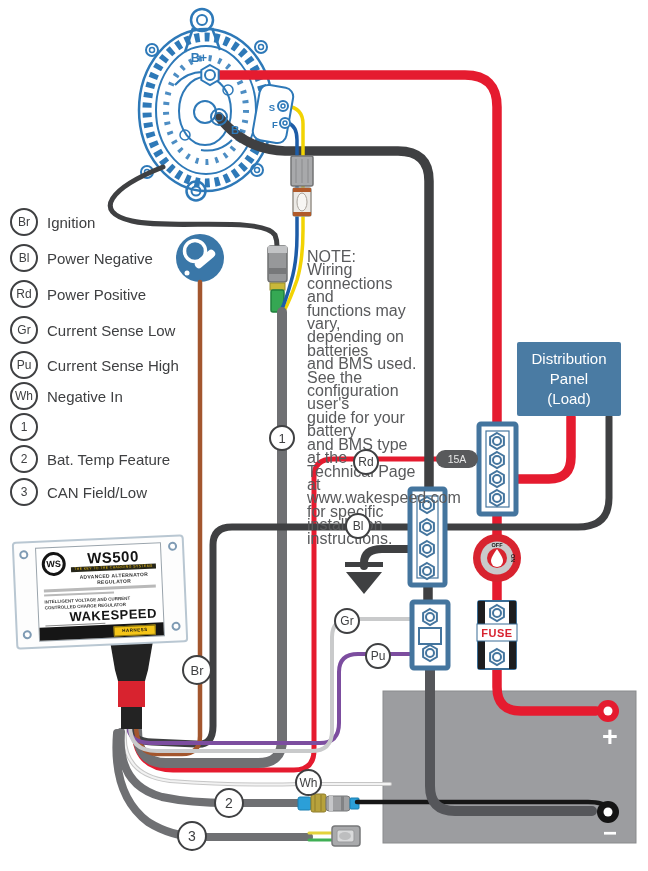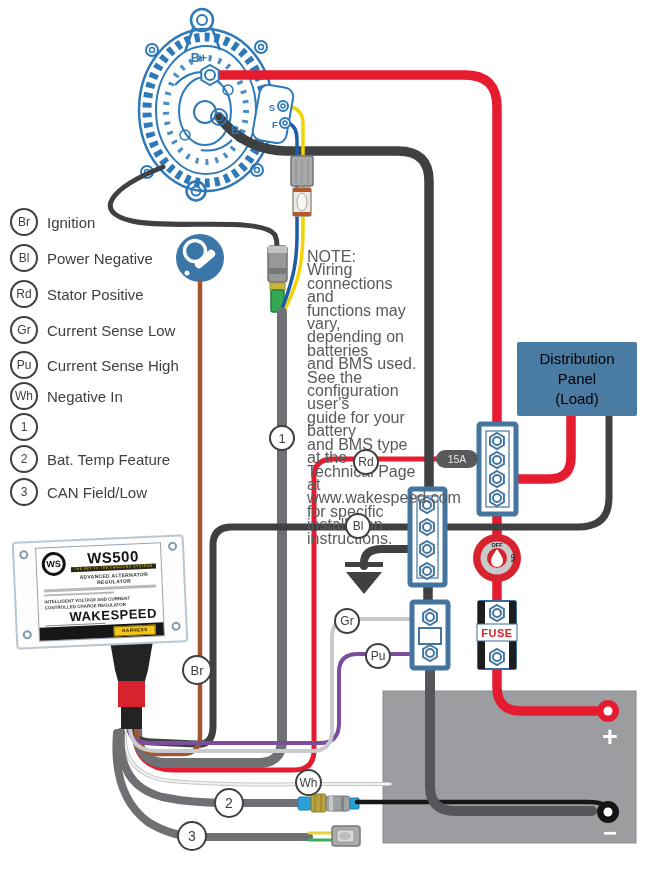--- a/index.html
+++ b/index.html
@@ -11,22 +11,22 @@
   .legend-row{position:absolute;left:10px;display:flex;align-items:center;gap:9px;}
   .badge{width:28px;height:28px;border:2px solid #3f4042;border-radius:50%;background:#fff;
          display:flex;align-items:center;justify-content:center;font-size:12px;color:#3f4042;box-sizing:border-box;}
   .legend-label{font-size:15px;color:#3f4042;white-space:nowrap;}
   
   .tag{position:absolute;border:2px solid #3f4042;border-radius:50%;background:#fff;color:#3f4042;
        display:flex;align-items:center;justify-content:center;box-sizing:border-box;font-size:12px;}
   
   #note{left:307px;top:250px;width:112px;font-size:16px;line-height:13.4px;color:#595a5c;white-space:pre-line;}
   
-  #dist-panel{left:517px;top:342px;width:120px;height:74px;background:#4a7ba3;border-radius:2px;
-              color:#000000;font-size:15px;line-height:20px;text-align:center;white-space:pre-line;
+  #dist-panel{left:517px;top:342px;width:104px;height:74px;background:#4a7ba3;border-radius:2px;
+              color:#ffffff;font-size:15px;line-height:20px;text-align:center;white-space:pre-line;
               display:flex;align-items:center;justify-content:center;}
   
   #pill15a{left:436px;top:450px;width:42px;height:18px;border-radius:9px;background:#58595b;color:#e8e8e8;
            font-size:10.5px;display:flex;align-items:center;justify-content:center;}
   
   #ws-plate{left:14px;top:538px;width:172px;height:108px;background:#fdfdfd;border:2px solid #b9c7d2;
             border-radius:4px;transform:rotate(-2.5deg);box-sizing:border-box;}
   .hole{position:absolute;width:9px;height:9px;border:2px solid #7f9bb4;border-radius:50%;background:#fff;box-sizing:border-box;}
   #ws-label{position:absolute;left:21px;top:5px;width:126px;height:94px;border:1px solid #9aa4ac;background:#fff;box-sizing:border-box;}
   #ws-row1{display:flex;align-items:flex-start;padding:4px 5px 0 5px;gap:5px;}
@@ -270,21 +270,21 @@
 <div class="legend-row ov" style="top:244px">
   <span class="badge">
         <span>Bl</span>
       </span>
   <span class="legend-label">Power Negative</span>
     </div>
 <div class="legend-row ov" style="top:280px">
   <span class="badge">
         <span>Rd</span>
       </span>
-  <span class="legend-label">Stator Positive</span>
+  <span class="legend-label">Power Positive</span>
     </div>
 <div class="legend-row ov" style="top:316px">
   <span class="badge">
         <span>Gr</span>
       </span>
   <span class="legend-label">Current Sense Low</span>
     </div>
 <div class="legend-row ov" style="top:351px">
   <span class="badge">
         <span>Pu</span>

